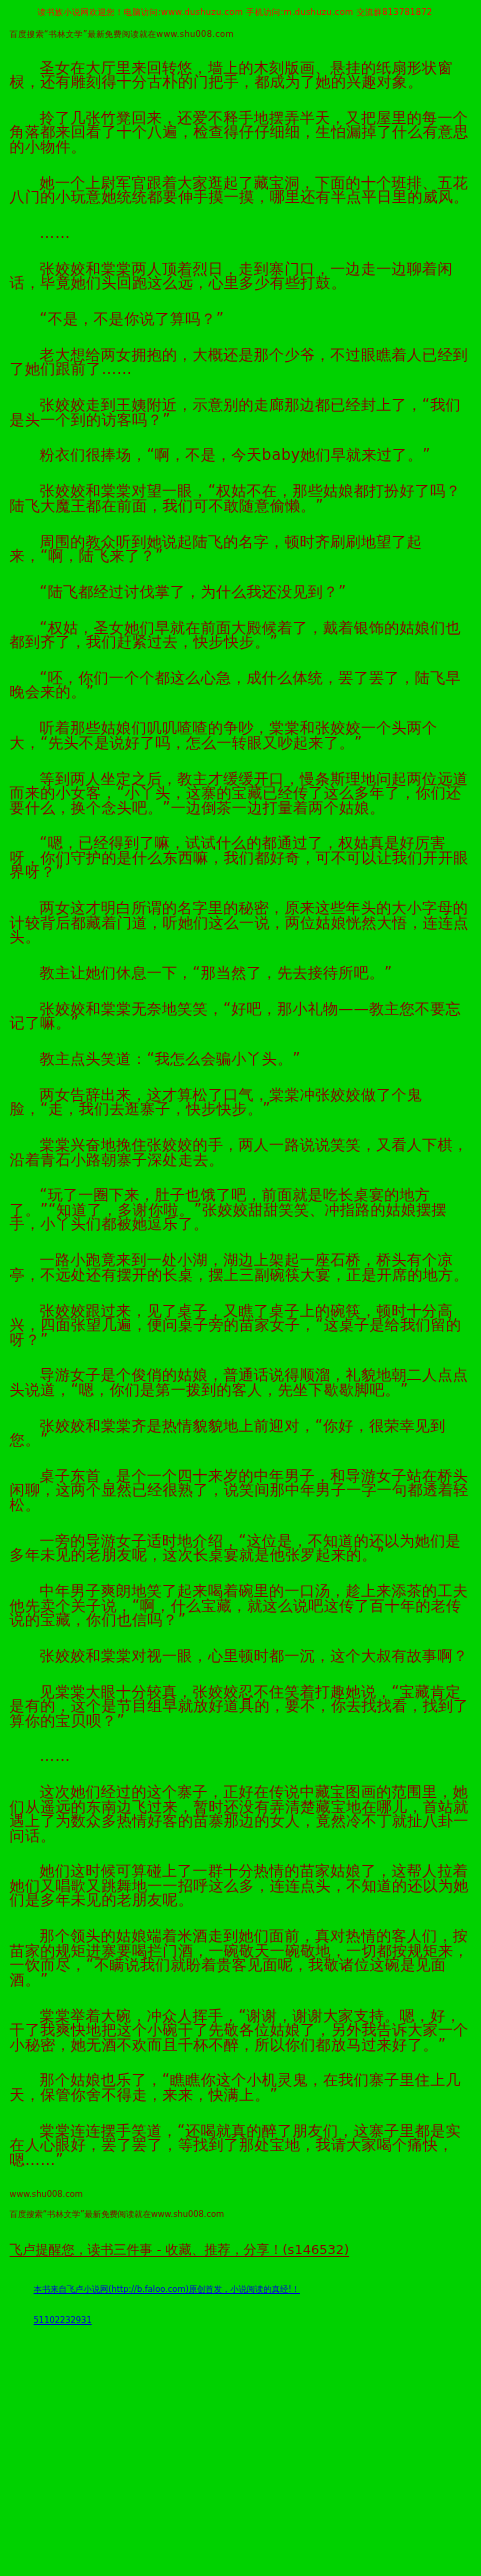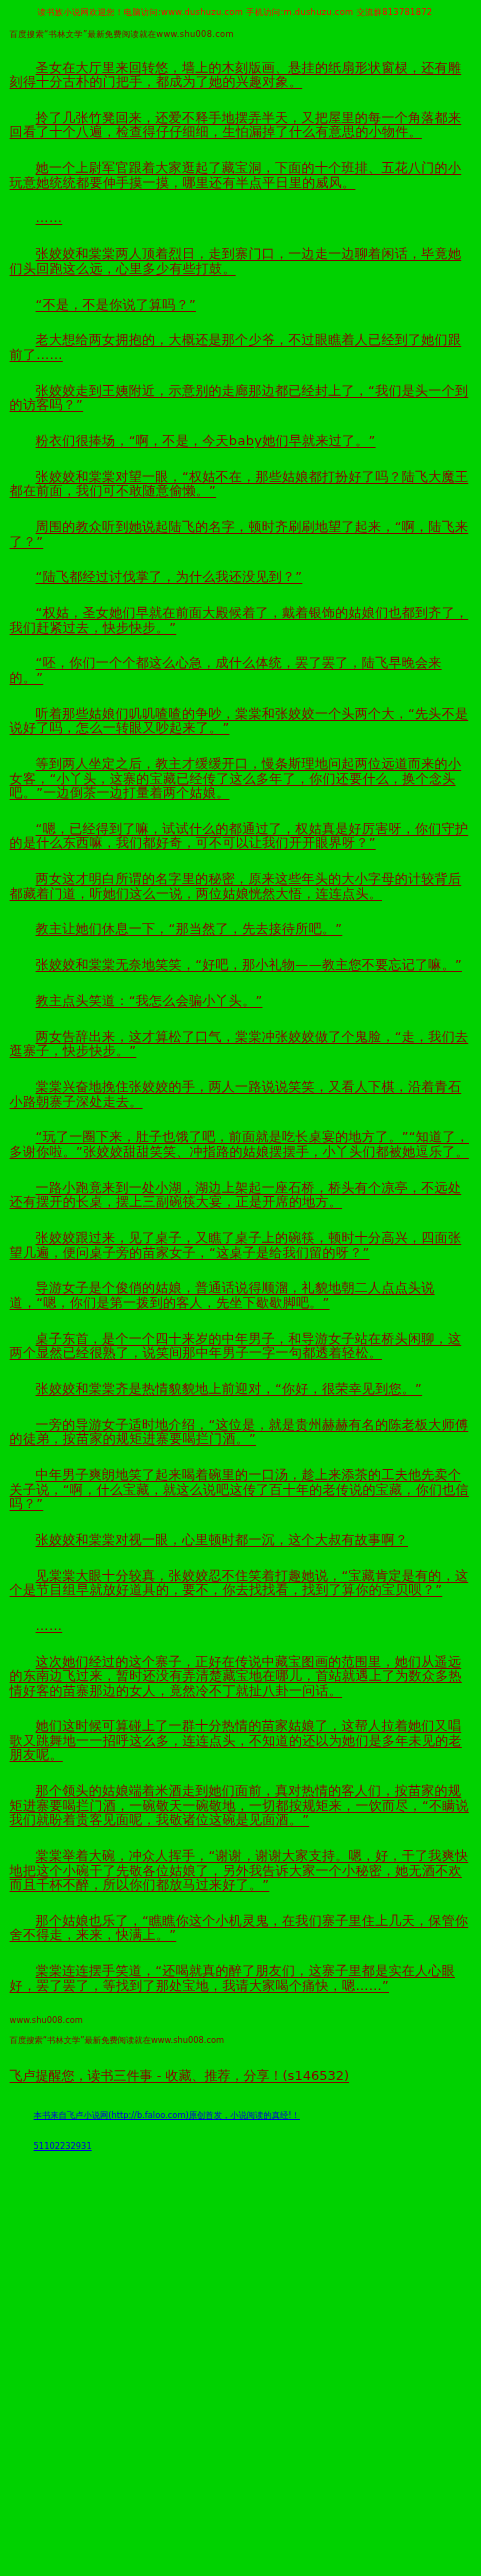--- a/index.html
+++ b/index.html
@@ -24,26 +24,25 @@
   }
   .hdr-line2{
     color:#8b0000;
     font-size:8.3px;
     line-height:12.4px;
     margin-bottom:20.7px;
     letter-spacing:0.3px;
   }
   .content p.para{
     color:#8b0000;
-    font-size:13px;
+    font-size:15px;
     line-height:14.5px;
     margin:0 0 21.3px 0;
     text-indent:2em;
     letter-spacing:0.3px;
-    text-decoration:underline;
     text-underline-offset:2.1px;
     text-decoration-thickness:0.7px;
   }
   .site-url{
     color:#8b0000;
     font-size:8.3px;
     line-height:12.4px;
     margin:2.8px 0 6.9px 0;
   }
   .search-bottom{
@@ -102,23 +101,23 @@
       <p class="para">两女这才明白所谓的名字里的秘密，原来这些年头的大小字母的计较背后都藏着门道，听她们这么一说，两位姑娘恍然大悟，连连点头。</p>
       <p class="para">教主让她们休息一下，“那当然了，先去接待所吧。”</p>
       <p class="para">张姣姣和棠棠无奈地笑笑，“好吧，那小礼物——教主您不要忘记了嘛。”</p>
       <p class="para">教主点头笑道：“我怎么会骗小丫头。”</p>
       <p class="para">两女告辞出来，这才算松了口气，棠棠冲张姣姣做了个鬼脸，“走，我们去逛寨子，快步快步。”</p>
       <p class="para">棠棠兴奋地挽住张姣姣的手，两人一路说说笑笑，又看人下棋，沿着青石小路朝寨子深处走去。</p>
       <p class="para">“玩了一圈下来，肚子也饿了吧，前面就是吃长桌宴的地方了。”“知道了，多谢你啦。”张姣姣甜甜笑笑、冲指路的姑娘摆摆手，小丫头们都被她逗乐了。</p>
       <p class="para">一路小跑竟来到一处小湖，湖边上架起一座石桥，桥头有个凉亭，不远处还有摆开的长桌，摆上三副碗筷大宴，正是开席的地方。</p>
       <p class="para">张姣姣跟过来，见了桌子，又瞧了桌子上的碗筷，顿时十分高兴，四面张望几遍，便问桌子旁的苗家女子，“这桌子是给我们留的呀？”</p>
       <p class="para">导游女子是个俊俏的姑娘，普通话说得顺溜，礼貌地朝二人点点头说道，“嗯，你们是第一拨到的客人，先坐下歇歇脚吧。”</p>
+      <p class="para">张姣姣和棠棠齐是热情貌貌地上前迎对，“你好，很荣幸见到您。”</p>
       <p class="para">桌子东首，是个一个四十来岁的中年男子，和导游女子站在桥头闲聊，这两个显然已经很熟了，说笑间那中年男子一字一句都透着轻松。</p>
-      <p class="para">张姣姣和棠棠齐是热情貌貌地上前迎对，“你好，很荣幸见到您。”</p>
-      <p class="para">一旁的导游女子适时地介绍，“这位是，就是贵州赫赫有名的陈老板大师傅的徒弟，按苗家的规矩进寨要喝拦门酒。”</p>
+      <p class="para">一旁的导游女子适时地介绍，“这位是，不知道的还以为她们是多年未见的老朋友呢，这次长桌宴就是他张罗起来的。”</p>
       <p class="para">中年男子爽朗地笑了起来喝着碗里的一口汤，趁上来添茶的工夫他先卖个关子说，“啊，什么宝藏，就这么说吧这传了百十年的老传说的宝藏，你们也信吗？”</p>
       <p class="para">张姣姣和棠棠对视一眼，心里顿时都一沉，这个大叔有故事啊？</p>
       <p class="para">见棠棠大眼十分较真，张姣姣忍不住笑着打趣她说，“宝藏肯定是有的，这个是节目组早就放好道具的，要不，你去找找看，找到了算你的宝贝呗？”</p>
       <p class="para">……</p>
       <p class="para">这次她们经过的这个寨子，正好在传说中藏宝图画的范围里，她们从遥远的东南边飞过来，暂时还没有弄清楚藏宝地在哪儿，首站就遇上了为数众多热情好客的苗寨那边的女人，竟然冷不丁就扯八卦一问话。</p>
       <p class="para">她们这时候可算碰上了一群十分热情的苗家姑娘了，这帮人拉着她们又唱歌又跳舞地一一招呼这么多，连连点头，不知道的还以为她们是多年未见的老朋友呢。</p>
       <p class="para">那个领头的姑娘端着米酒走到她们面前，真对热情的客人们，按苗家的规矩进寨要喝拦门酒，一碗敬天一碗敬地，一切都按规矩来，一饮而尽，“不瞒说我们就盼着贵客见面呢，我敬诸位这碗是见面酒。”</p>
       <p class="para">棠棠举着大碗，冲众人挥手，“谢谢，谢谢大家支持。嗯，好，干了我爽快地把这个小碗干了先敬各位姑娘了，另外我告诉大家一个小秘密，她无酒不欢而且千杯不醉，所以你们都放马过来好了。”</p>
       <p class="para">那个姑娘也乐了，“瞧瞧你这个小机灵鬼，在我们寨子里住上几天，保管你舍不得走，来来，快满上。”</p>
       <p class="para">棠棠连连摆手笑道，“还喝就真的醉了朋友们，这寨子里都是实在人心眼好，罢了罢了，等找到了那处宝地，我请大家喝个痛快，嗯……”</p>

